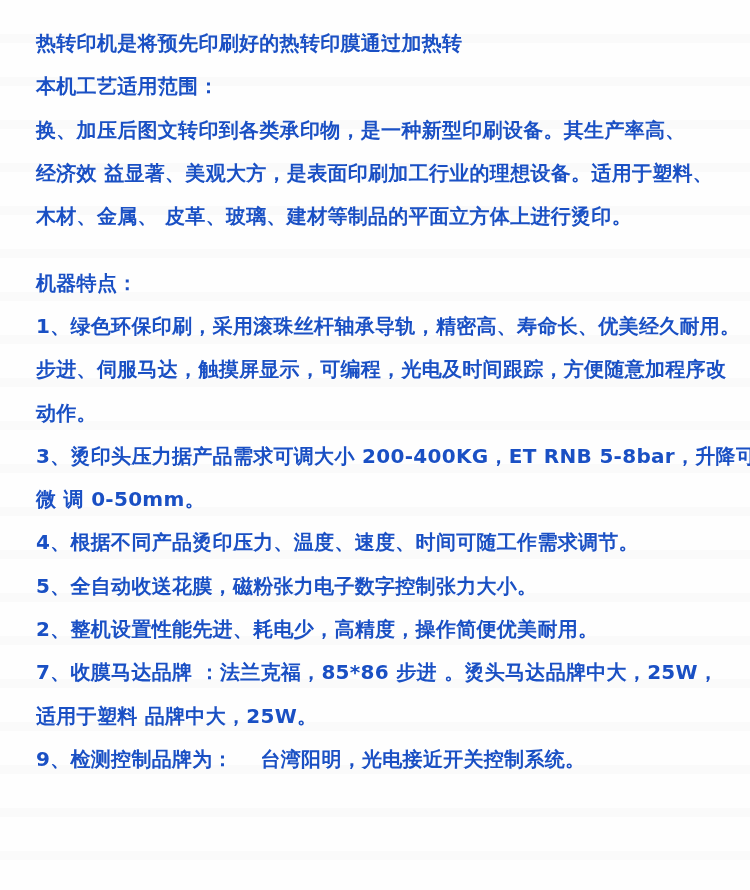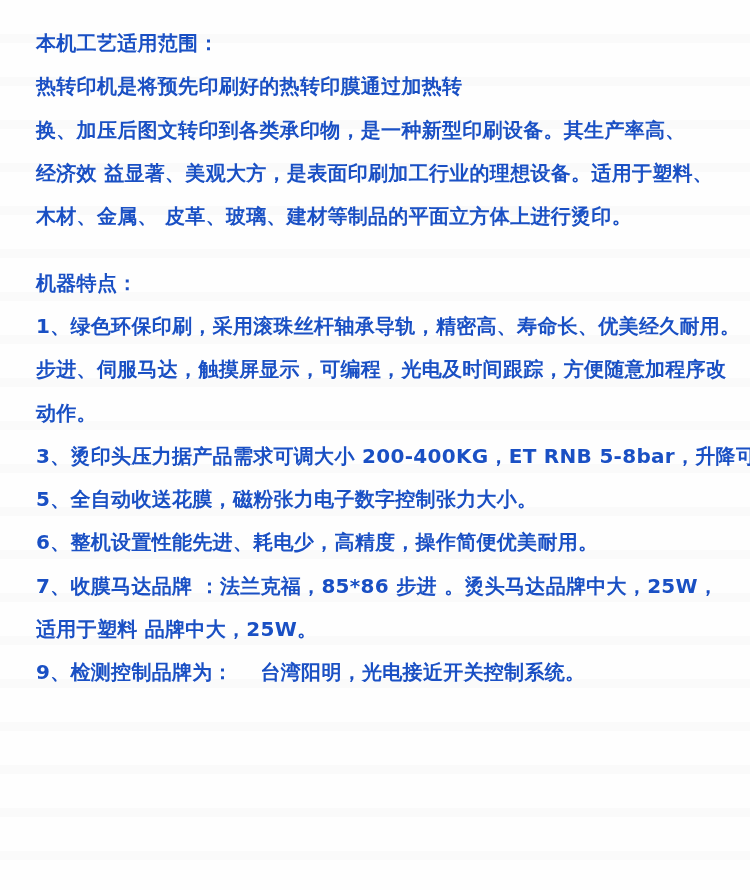--- a/index.html
+++ b/index.html
@@ -38,32 +38,34 @@
   .gap-before {
     margin-top: 23px;
     text-align: center;
   }
 </style>
 </head>
 <body>
 
 <div class="page">
 
+  <div class="line">热转印机是将预先印刷好的热转印膜通过加热转</div>
+
   <div class="line">本机工艺适用范围：</div>
-
-  <div class="line">热转印机是将预先印刷好的热转印膜通过加热转</div>
   <div class="line">换、加压后图文转印到各类承印物，是一种新型印刷设备。其生产率高、</div>
   <div class="line">经济效 益显著、美观大方，是表面印刷加工行业的理想设备。适用于塑料、</div>
   <div class="line">木材、金属、 皮革、玻璃、建材等制品的平面立方体上进行烫印。</div>
 
   <div class="line gap-before">机器特点：</div>
 
   <div class="line">1、绿色环保印刷，采用滚珠丝杆轴承导轨，精密高、寿命长、优美经久耐用。</div>
   <div class="line">步进、伺服马达，触摸屏显示，可编程，光电及时间跟踪，方便随意加程序改</div>
   <div class="line">动作。</div>
   <div class="line">3、烫印头压力据产品需求可调大小 200-400KG，ET RNB 5-8bar，升降可调及</div>
+  <div class="line">微 调 0-50mm。</div>
+  <div class="line">4、根据不同产品烫印压力、温度、速度、时间可随工作需求调节。</div>
   <div class="line">5、全自动收送花膜，磁粉张力电子数字控制张力大小。</div>
-  <div class="line">6、整机设置性能先进、耗电少，高精度，操作简便优美耐用。</div>
+  <div class="line">2、整机设置性能先进、耗电少，高精度，操作简便优美耐用。</div>
   <div class="line">7、收膜马达品牌 ：法兰克福，85*86 步进 。烫头马达品牌中大，25W，</div>
   <div class="line">适用于塑料 品牌中大，25W。</div>
   <div class="line">9、检测控制品牌为：　 台湾阳明，光电接近开关控制系统。</div>
 
 </div>
 
 </body></html>

